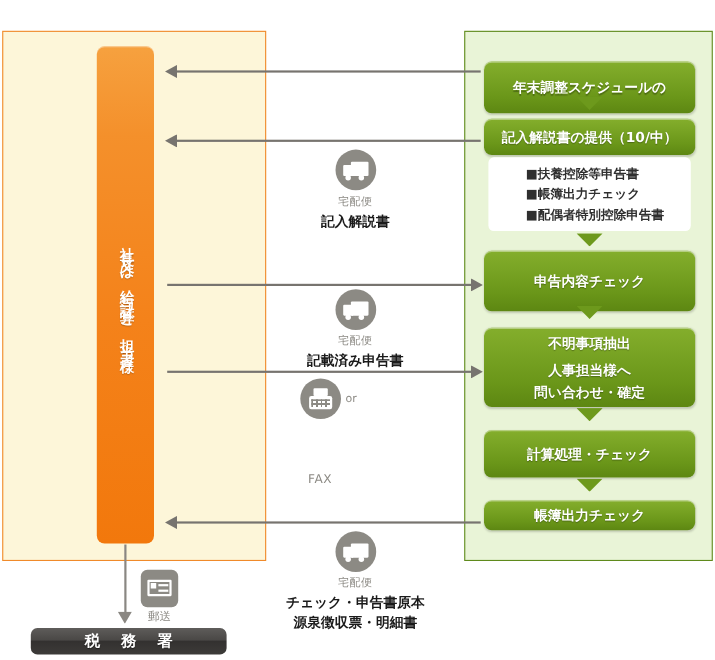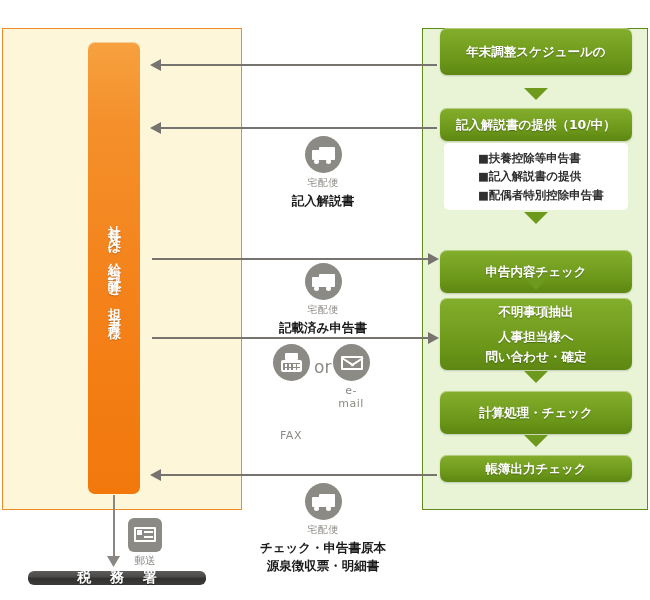--- a/index.html
+++ b/index.html
@@ -256,21 +256,21 @@
     position: absolute;
     top: 13px;
     width: 14px; height: 2px;
     background: #fff;
   }
   .env-flapA { left: 8.5px; transform: rotate(33deg); transform-origin: left center; }
   .env-flapB { left: 29.5px; transform: rotate(147deg); transform-origin: left center; }
 
   .or-text {
     position: absolute;
-    font-size: 17px;
+    font-size: 10px;
     color: #8c8a84;
   }
 
   
   .mail-sq {
     position: absolute;
     left: 128px; top: 518px;
     width: 34px; height: 34px;
     background: #8c8a84;
     border-radius: 6px;
@@ -304,21 +304,21 @@
     text-align: center;
     font-size: 10.5px;
     color: #8c8a84;
     font-family: Liberation Serif, serif;
   }
 
   
   .taxbar {
     position: absolute;
     left: 28px; top: 571px;
-    width: 178px; height: 14px;
+    width: 178px; height: 24px;
     border-radius: 6px;
     background: linear-gradient(to bottom, #5e5c5a 0%, #4a4846 45%, #333130 50%, #3d3b39 100%);
     color: #ffffff;
     font-size: 14px;
     font-weight: bold;
     letter-spacing: 7px;
     display: flex;
     align-items: center;
     justify-content: center;
     box-sizing: border-box;
@@ -356,37 +356,37 @@
 
   <div class="hline" style="left:152px; top:337px; width:282px;"></div>
   <div class="arrow-right" style="left:428px; top:332px;"></div>
 
   <div class="hline" style="left:155px; top:474px; width:282px;"></div>
   <div class="arrow-left" style="left:150px; top:469px;"></div>
 
   <div class="vline" style="left:113px; top:495px; height:63px;"></div>
   <div class="arrow-down" style="left:107px; top:556px;"></div>
 
-  <div class="gbox" style="top:28px; height:47px;">
+  <div class="gbox" style="top:56px; height:47px;">
     <span>年末調整スケジュールの</span>
   </div>
   <div class="chev" style="top:88px;"></div>
 
   <div class="gbox" style="top:108px; height:33px;">
     <span>記入解説書の提供（10/中）</span>
   </div>
 
   <div class="listbox">
     <div>■扶養控除等申告書</div>
-    <div>■記入解説書の提供</div>
+    <div>■帳簿出力チェック</div>
     <div>■配偶者特別控除申告書</div>
   </div>
   <div class="chev" style="top:212px;"></div>
 
-  <div class="gbox" style="top:250px; height:43px;">
+  <div class="gbox" style="top:228px; height:55px;">
     <span>申告内容チェック</span>
   </div>
   <div class="chev" style="top:278px;"></div>
 
   <div class="gbox" style="top:298px; height:72px;">
     <span>不明事項抽出</span>
     <span class="line2" style="white-space:pre-line;">人事担当様へ
 問い合わせ・確定</span>
   </div>
   <div class="chev" style="top:371px;"></div>
@@ -424,28 +424,20 @@
 
   <div style="position:absolute; left:273px; top:344px; width:36px; text-align:center;">
     <div class="circ">
       <span class="fax-top"></span>
         <span class="fax-body"></span>
         <span class="fax-grid"></span>
     </div>
     <div class="cap-small" style="font-size:11px;margin-top:48px;">FAX</div>
   </div>
   <div class="or-text" style="left:314px; top:357px;">or</div>
-  <div style="position:absolute; left:333px; top:344px; width:36px; text-align:center;">
-    <div class="circ">
-      <span class="env-rect"></span>
-        <span class="env-flapA"></span>
-        <span class="env-flapB"></span>
-    </div>
-    <div class="cap-small" style="font-size:11px;">e-mail</div>
-  </div>
 
   <div class="media" style="left:253px; top:483px;">
     <div class="circ">
       <span class="truck-cab"></span>
         <span class="truck-box"></span>
       <span class="truck-w1"></span>
         <span class="truck-w2"></span>
     </div>
     <div class="cap-small">宅配便</div>
     <div class="cap-main">チェック・申告書原本</div>

